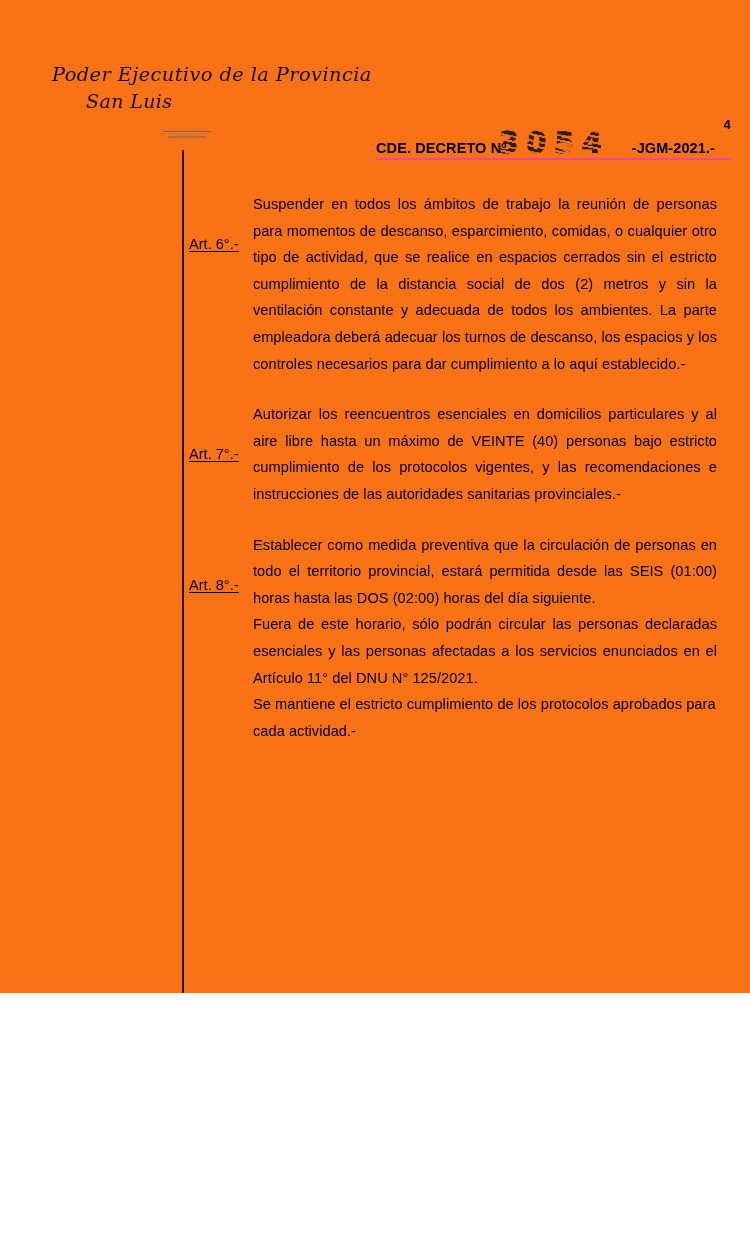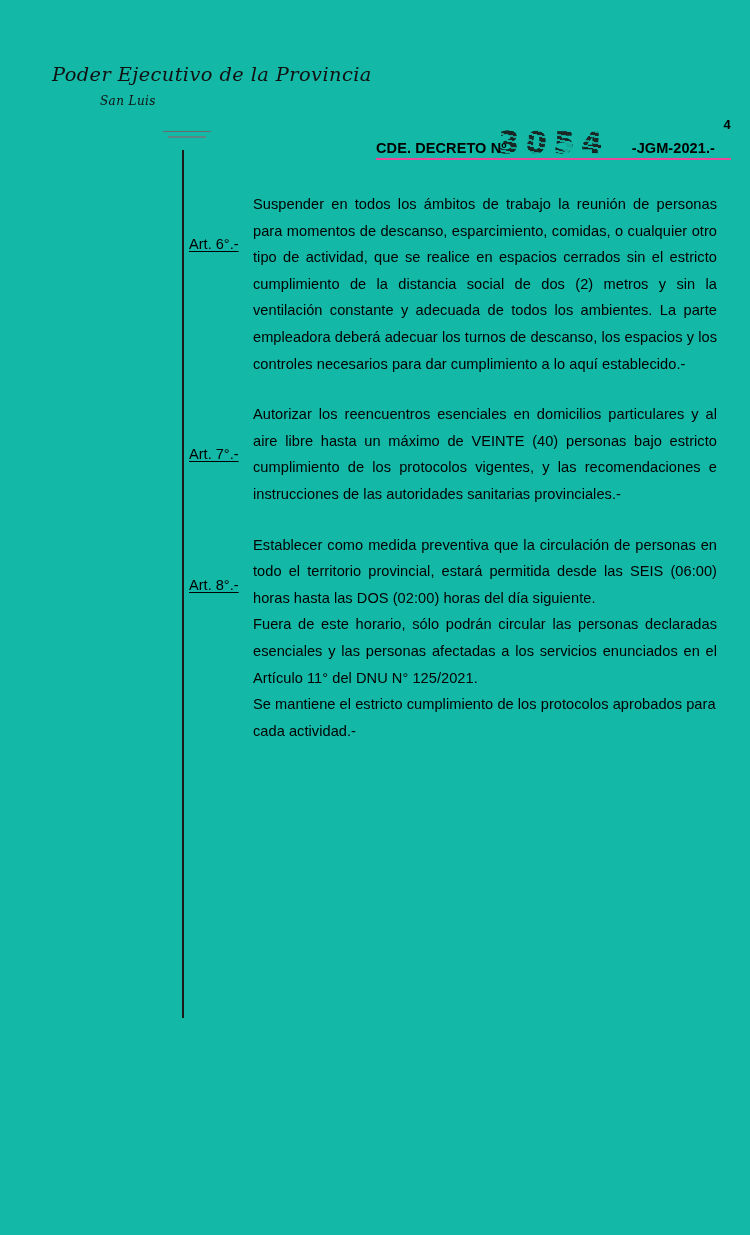--- a/index.html
+++ b/index.html
@@ -7,22 +7,22 @@
     padding: 0;
     background: #ffffff;
   }
   body {
     font-family: "Liberation Sans", sans-serif;
     color: #000000;
   }
   #page {
     position: relative;
     width: 750px;
-    height: 1235px;
-    background: #14b8a6;
+    height: 993px;
+    background: #f97316;
     overflow: hidden;
   }
 
   
   #letterhead {
     position: absolute;
     left: 52px;
     top: 62px;
     width: 300px;
     text-align: center;
@@ -37,24 +37,24 @@
   }
   .lh-line-1 {
     font-size: 19px;
     line-height: 25px;
     text-align: left;
     margin-left: 0px;
     transform: scaleX(1.02);
     transform-origin: left center;
   }
   .lh-line-2 {
-    font-size: 12px;
+    font-size: 19px;
     line-height: 25px;
     margin-top: 2px;
-    margin-left: 48px;
+    margin-left: 34px;
     text-align: left;
   }
 
   
   #lh-rule {
     position: absolute;
     left: 163px;
     top: 131px;
     width: 48px;
     height: 1px;
@@ -216,20 +216,20 @@
 
     <div class="article">
       <span class="art-label">Art. 7°.-</span>
       <p class="para">Autorizar los reencuentros esenciales en domicilios particulares y al aire libre hasta un máximo de VEINTE (40) personas bajo estricto cumplimiento de los protocolos vigentes, y las recomendaciones e instrucciones de las autoridades sanitarias provinciales.-</p>
     </div>
 
     <div class="article-gap"></div>
 
     <div class="article">
       <span class="art-label">Art. 8°.-</span>
-      <p class="para">Establecer como medida preventiva que la circulación de personas en todo el territorio provincial, estará permitida desde las SEIS (06:00) horas hasta las DOS (02:00) horas del día siguiente.</p>
+      <p class="para">Establecer como medida preventiva que la circulación de personas en todo el territorio provincial, estará permitida desde las SEIS (01:00) horas hasta las DOS (02:00) horas del día siguiente.</p>
       <p class="para">Fuera de este horario, sólo podrán circular las personas declaradas esenciales y las personas afectadas a los servicios enunciados en el Artículo 11° del DNU N° 125/2021.</p>
       <p class="para last-of-block">Se mantiene el estricto cumplimiento de los protocolos aprobados para cada actividad.-</p>
     </div>
 
   </div>
 
 </div>
 
 </body></html>

